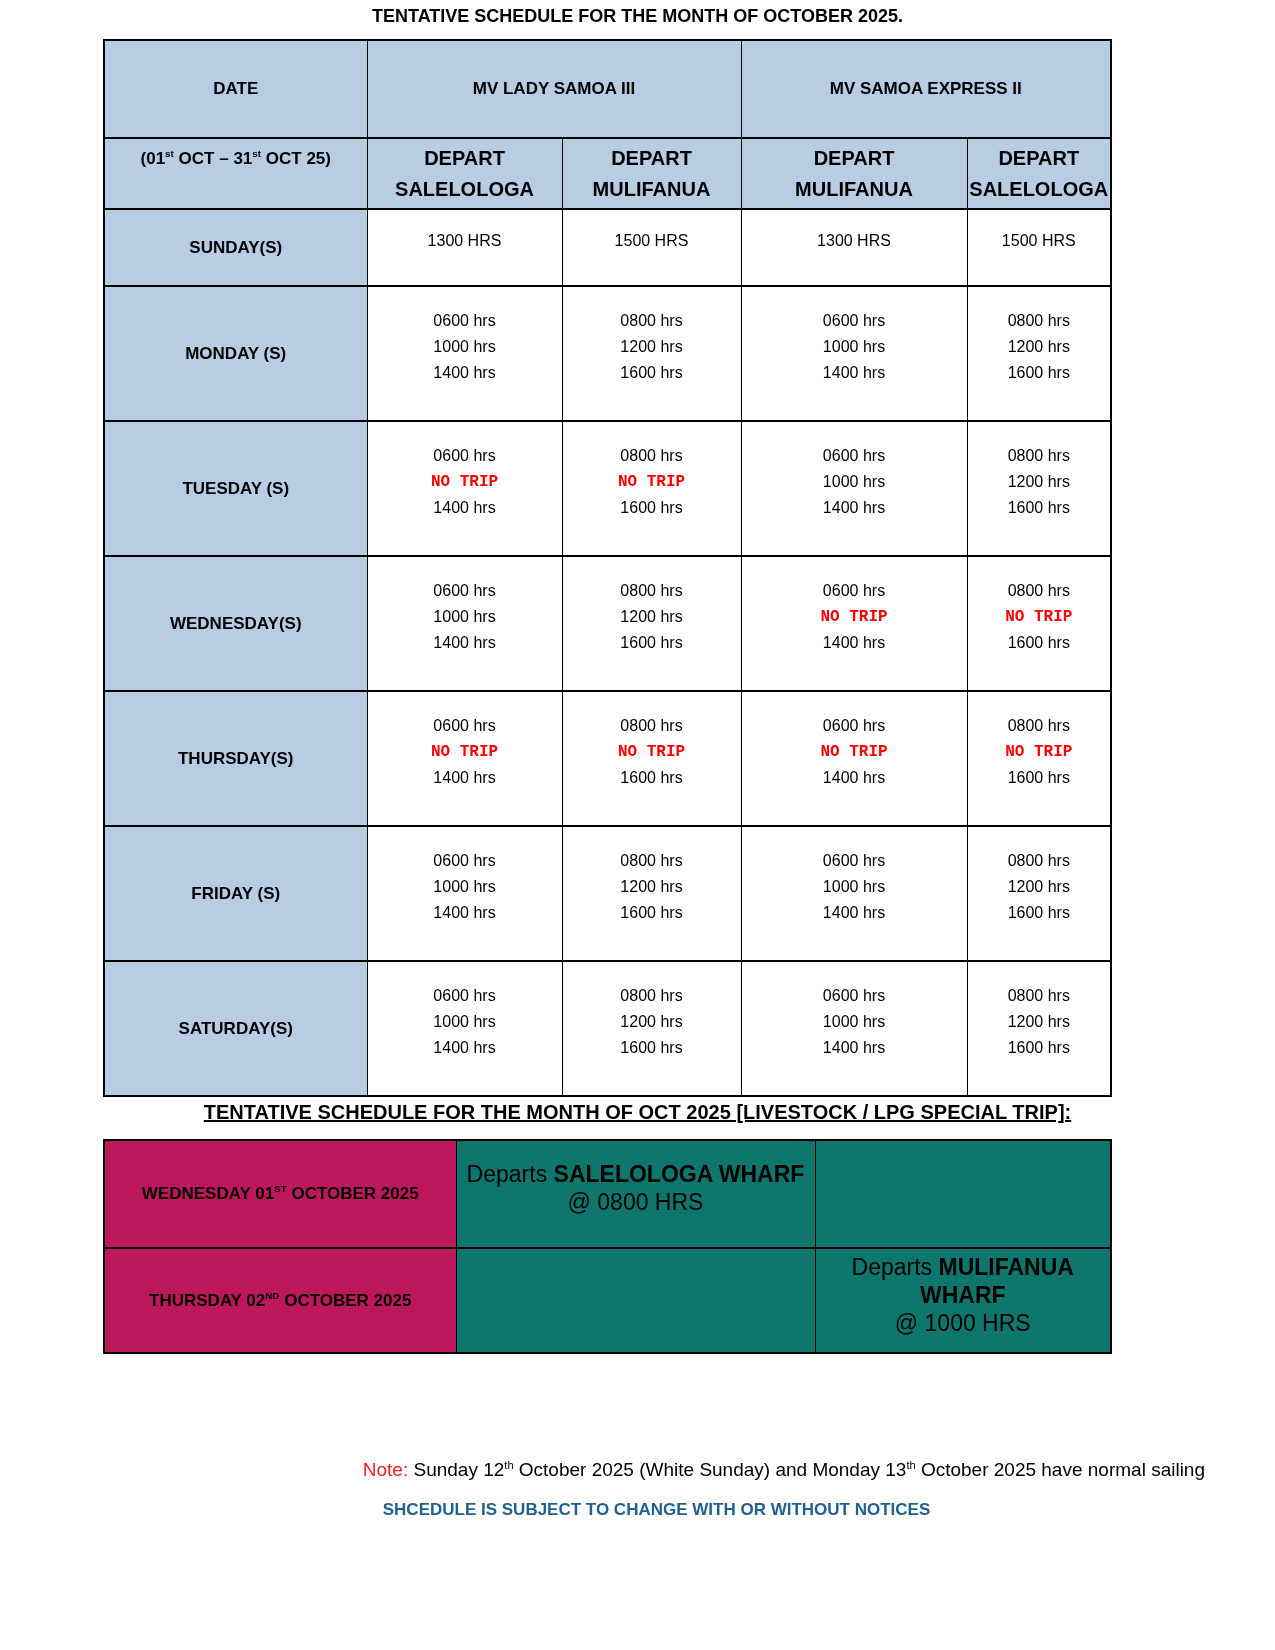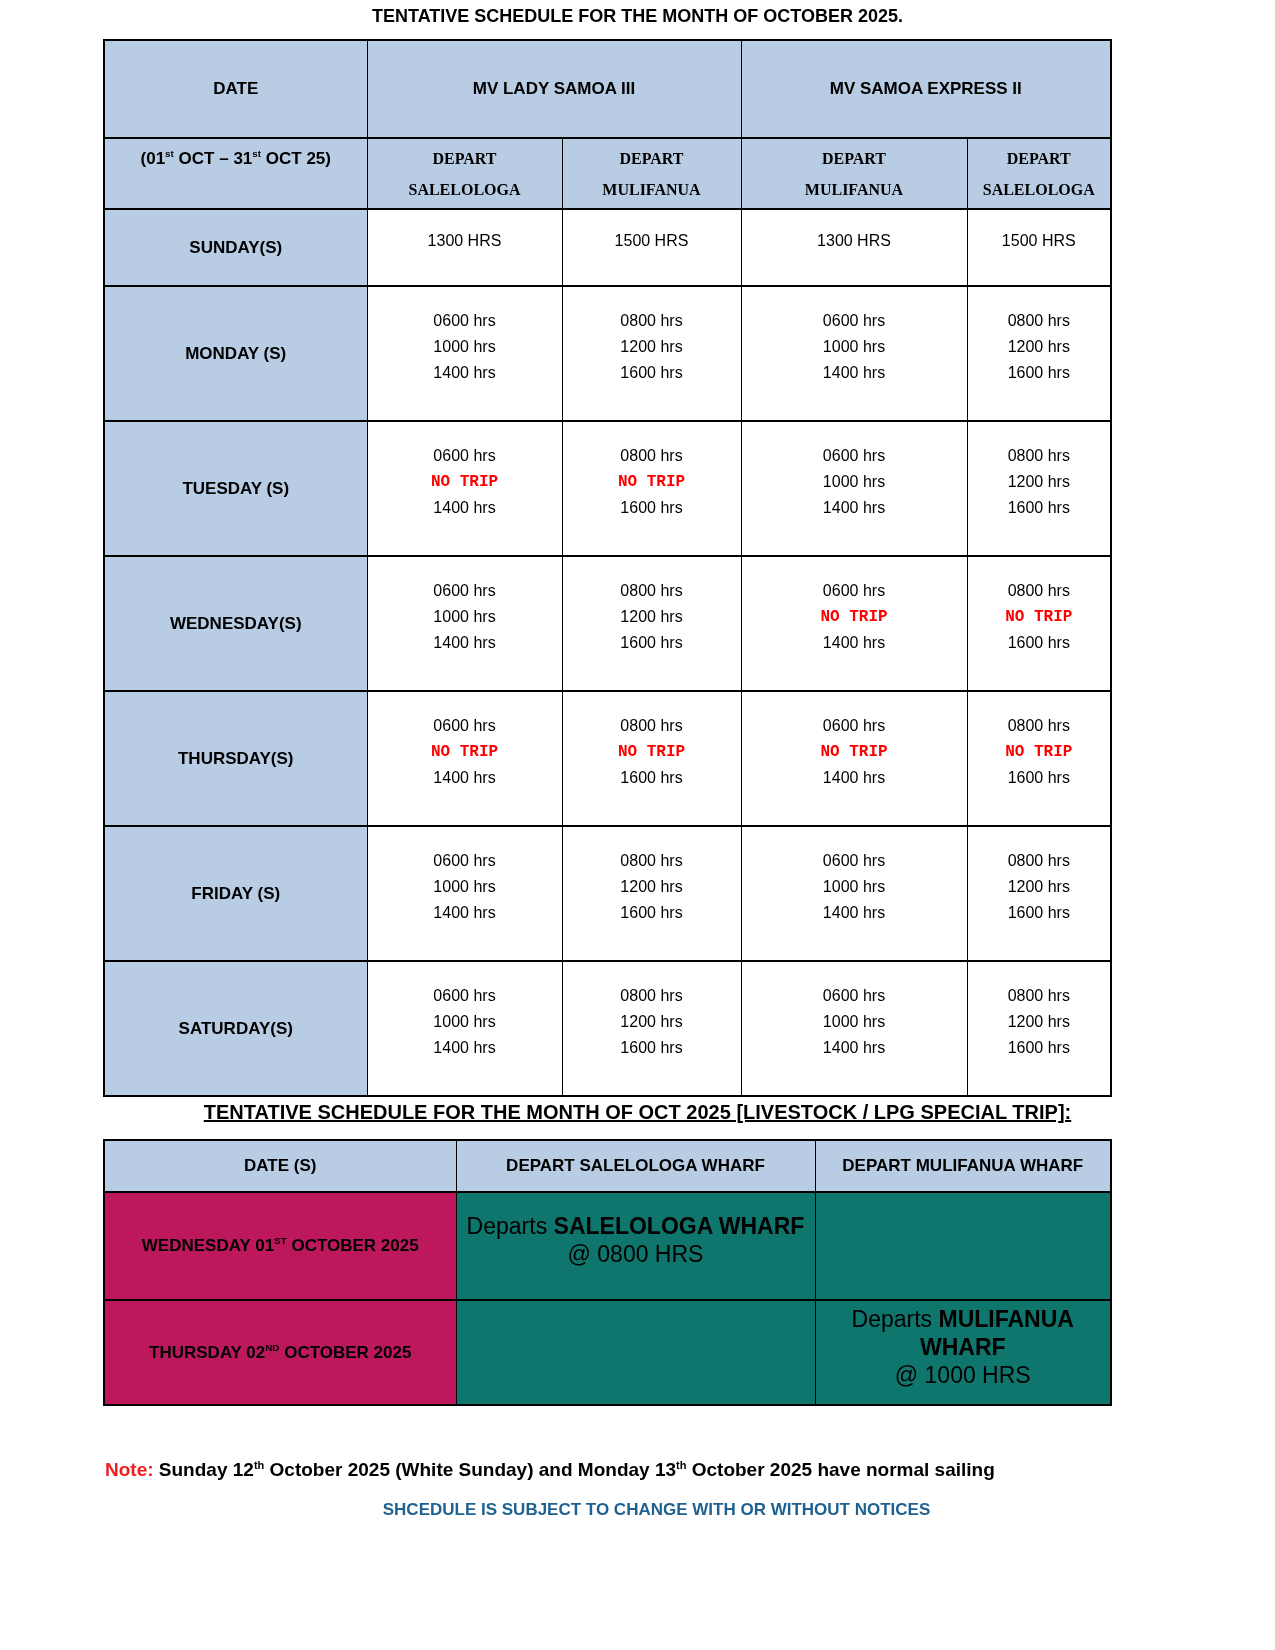--- a/index.html
+++ b/index.html
@@ -22,37 +22,37 @@
     border:2px solid #000;
   }
   #tbl1 { top:39px; }
   #tbl2 { top:1139px; }
   td { border:1px solid #000; text-align:center; vertical-align:middle; padding:0; overflow:hidden; }
   tr { border-top:2px solid #000; border-bottom:2px solid #000; }
   .hd { background:#b8cce4; font-weight:bold; }
   .ship-cell { font-size:17px; }
   .date-hd { font-size:17px; }
   .range-cell { vertical-align:top; padding-top:10px; font-size:17px; }
-  .subhd div { line-height:31px; font-size:16px;font-family:Liberation Serif, serif; }
+  .subhd div { line-height:31px; font-size:20px; }
   .day-cell { font-size:17px; }
   .time-cell { background:#fff; font-size:16px; padding-bottom:14px; }
   .time-line { line-height:26px; }
   .no-trip { color:#ff0000; font-weight:bold;font-family:Liberation Mono, monospace; }
   sup { font-size:0.58em; vertical-align:super; line-height:0; }
   .sp-title { font-size:17px; height:46px; }
   .col-hd { font-size:17px; }
   #tbl2 tr.hdr2 { height:52px; }
   #tbl2 tr.r1 { height:108px; }
   #tbl2 tr.r2 { height:105px; }
   .date-cell { font-size:17px; background:#be185d;font-weight:bold; }
   .dep-cell { font-size:23px; background:#0f766e; padding-bottom:12px; }
   .dep-cell .l { line-height:28px; }
   .note {
     position:absolute; top:1459px; left:105px; width:1100px;
-    font-size:19px; font-weight:bold; text-align:left;
+    font-size:19px; font-weight:normal; text-align:right;
   }
   .note-label { color:#f01e1e; }
   .footer {
     position:absolute; top:1500px; left:0; width:1275px;
     text-align:center; font-size:17px; font-weight:bold; color:#1f6191;padding-left:19px;
   }
 </style>
 </head>
 <body>
 
@@ -251,25 +251,20 @@
 
 <div class="title2">TENTATIVE SCHEDULE FOR THE MONTH OF OCT 2025 [LIVESTOCK / LPG SPECIAL TRIP]:</div>
 
 <table id="tbl2">
   <colgroup>
     <col style="width:352px">
       <col style="width:359px">
       <col style="width:296px">
   </colgroup>
   <tbody>
-  <tr class="hdr2">
-    <td class="hd col-hd">DATE (S)</td>
-    <td class="hd col-hd">DEPART SALELOLOGA WHARF</td>
-    <td class="hd col-hd">DEPART MULIFANUA WHARF</td>
-  </tr>
   <tr class="r1">
     <td class="date-cell"><span>WEDNESDAY 01</span><sup>ST</sup><span> OCTOBER 2025</span></td>
     <td class="dep-cell">
       <div class="l"><span>Departs </span><b>SALELOLOGA WHARF</b></div>
       <div class="l">@ 0800 HRS</div>
     </td>
     <td class="dep-cell"></td>
   </tr>
   <tr class="r2">
     <td class="date-cell"><span>THURSDAY 02</span><sup>ND</sup><span> OCTOBER 2025</span></td>

